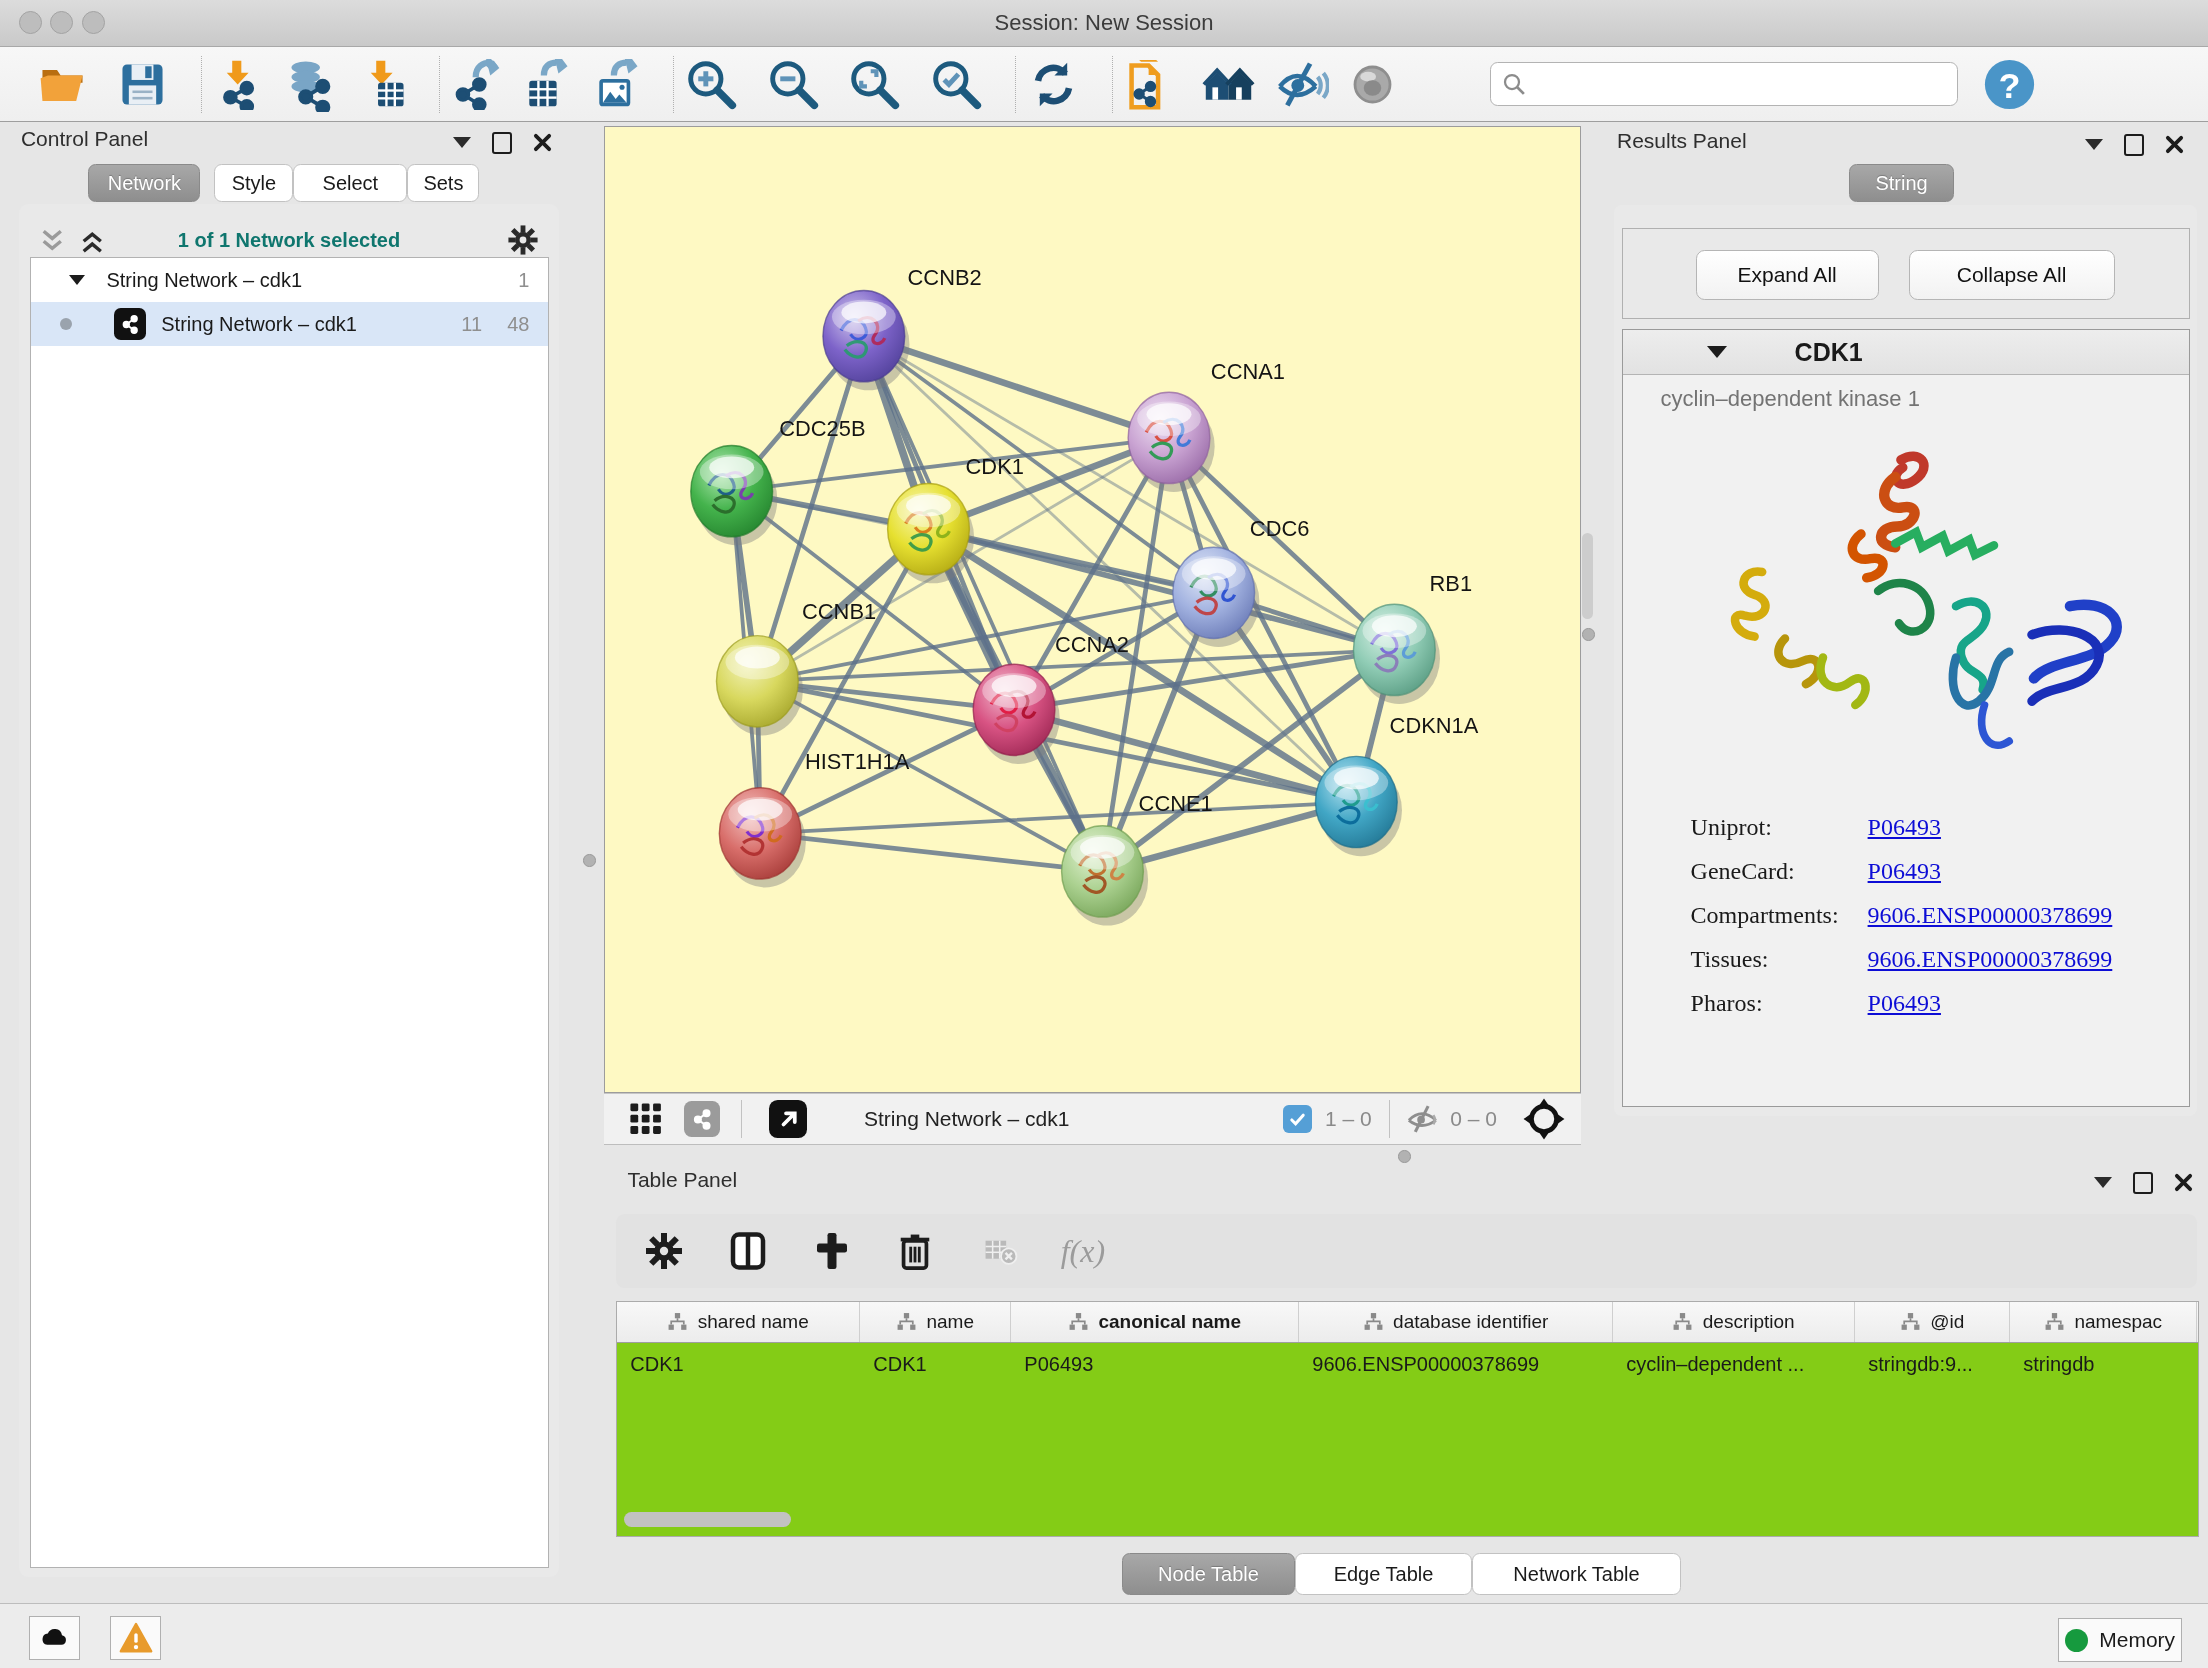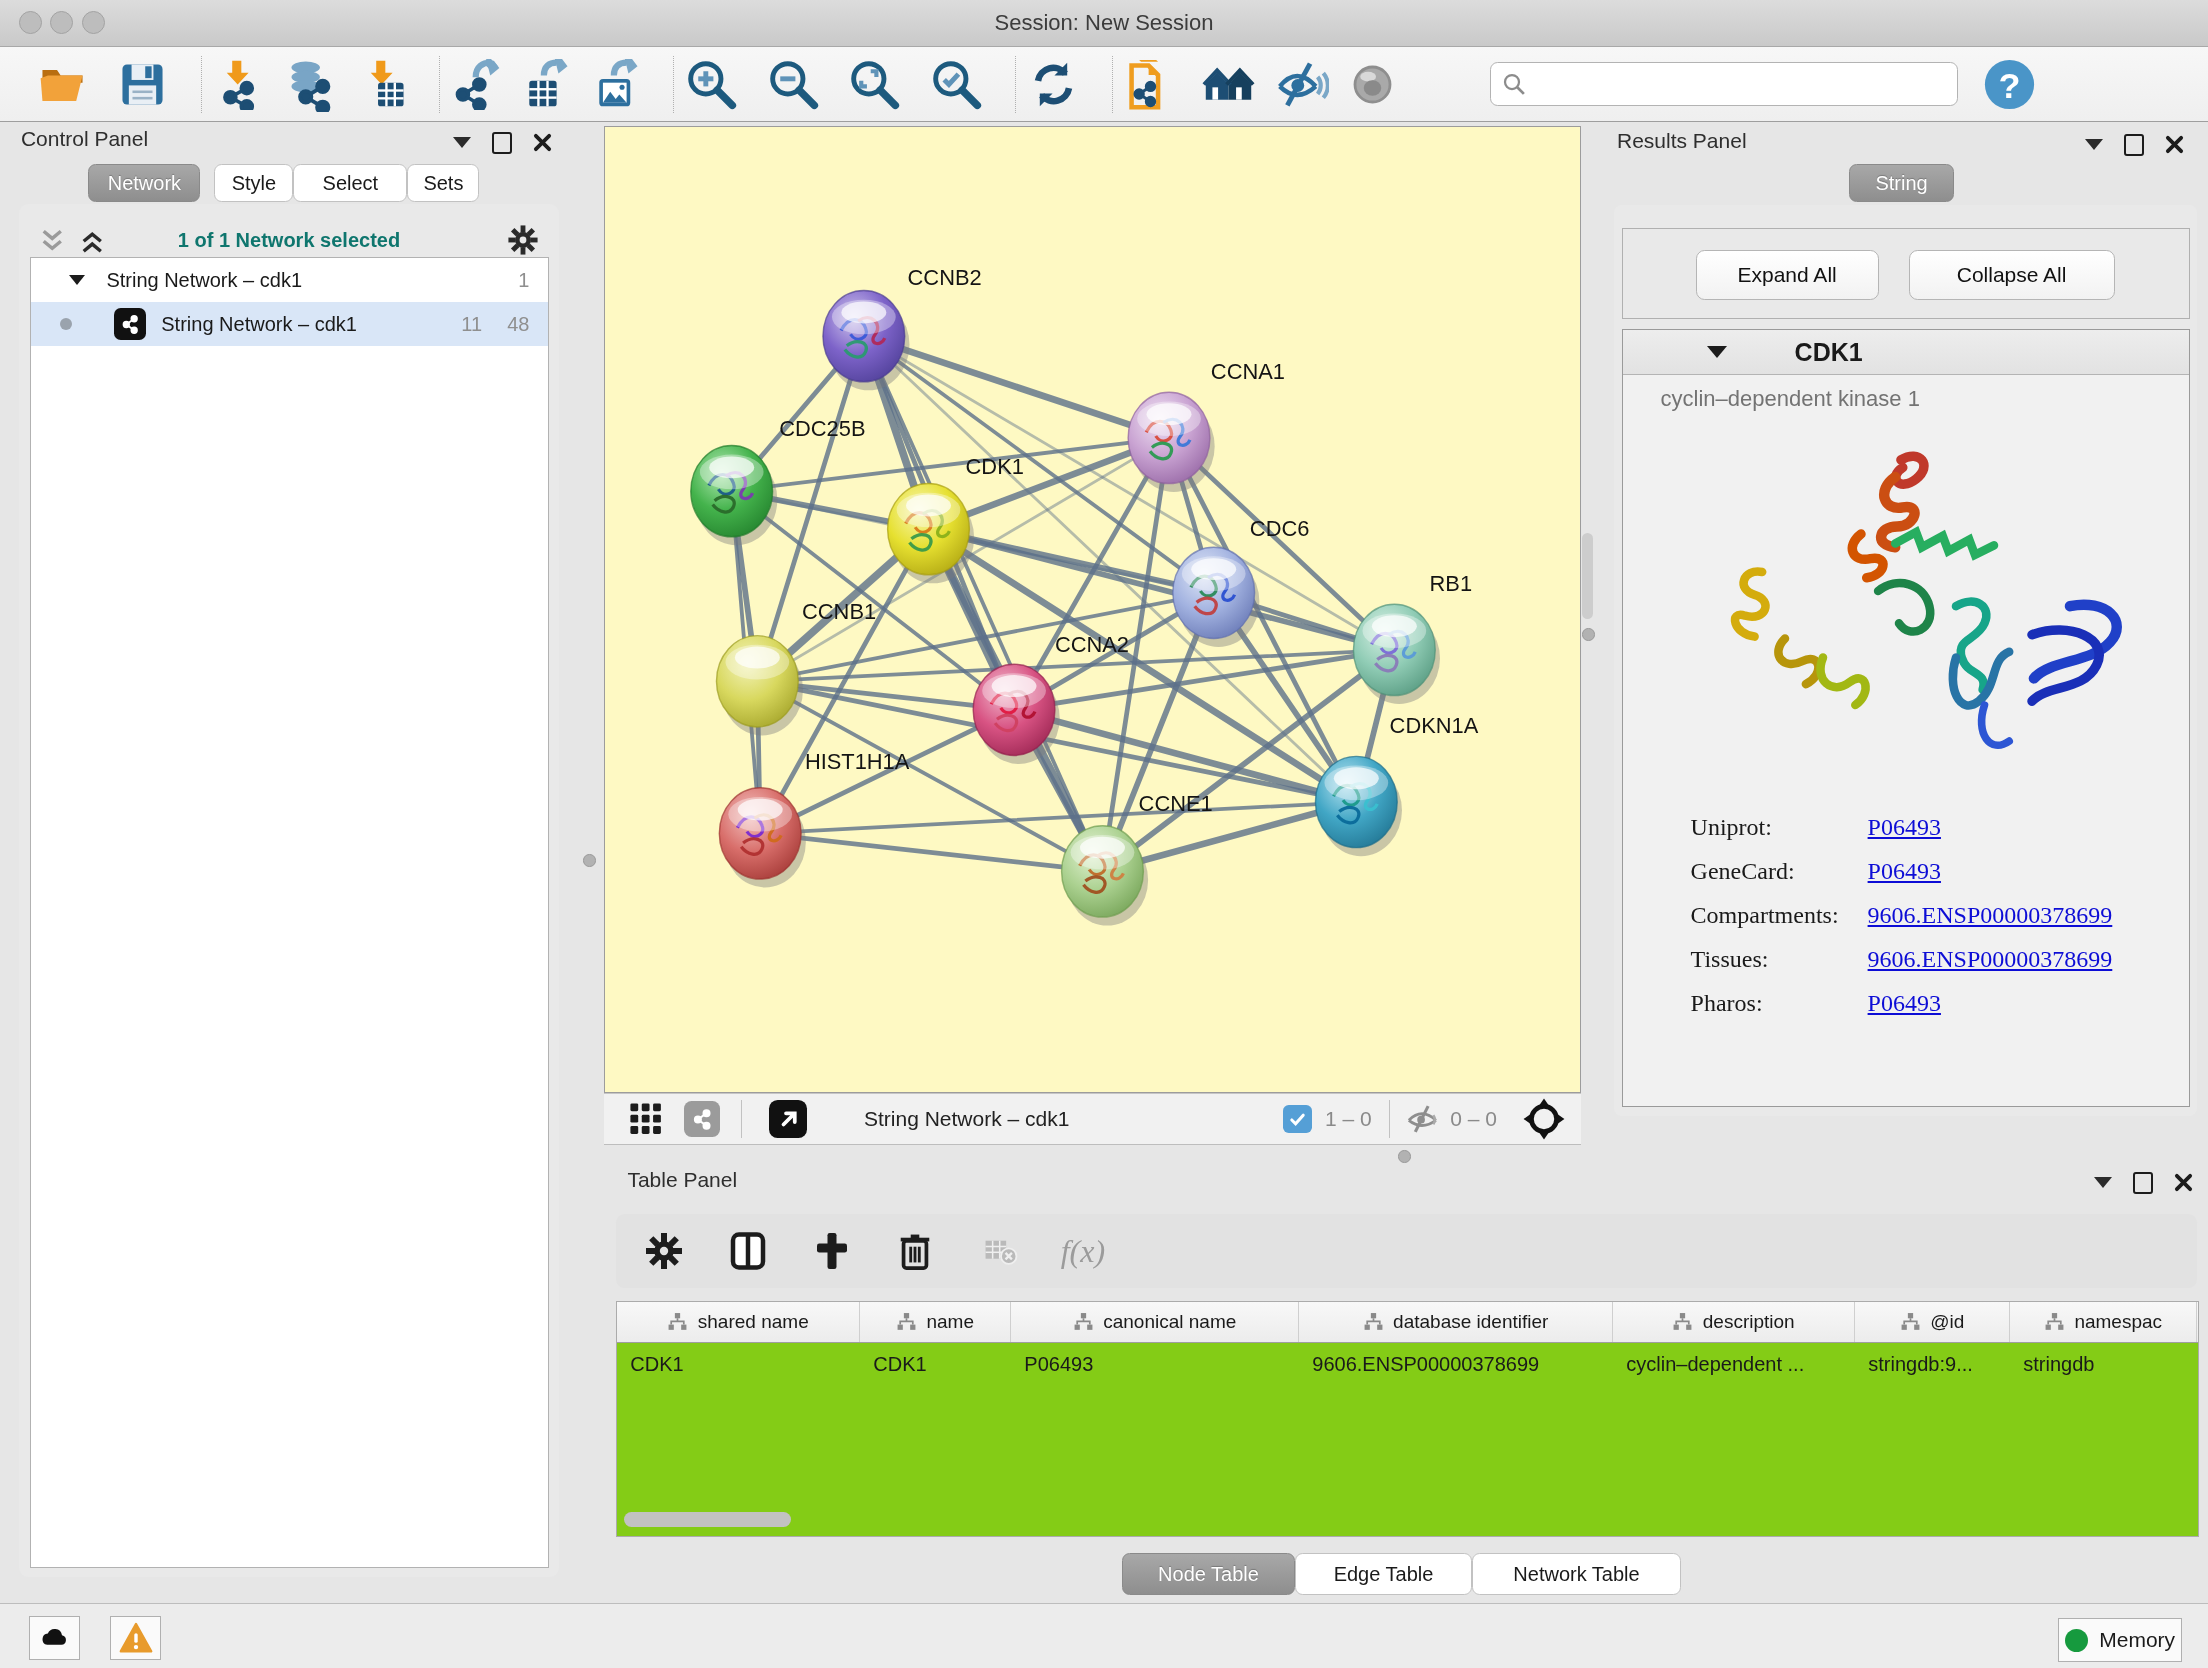--- a/index.html
+++ b/index.html
@@ -818,21 +818,21 @@
         <svg width="21" height="21" viewBox="0 0 20 20">
           <g fill="#8a8a8a">
             <rect x="7.5" y="1" width="5" height="5"></rect>
             <rect x="1.5" y="12" width="5" height="5"></rect>
             <rect x="13.5" y="12" width="5" height="5"></rect>
           </g>
           <path d="M10 6v3M4 12V9h12v3" fill="none" stroke="#8a8a8a" stroke-width="1.6"></path>
         </svg>
         <span>name</span>
       </div>
-      <div class="th" style="width: 288px;">
+      <div class="th" style="width: 288px; font-weight: bold;">
         <svg width="21" height="21" viewBox="0 0 20 20">
           <g fill="#8a8a8a">
             <rect x="7.5" y="1" width="5" height="5"></rect>
             <rect x="1.5" y="12" width="5" height="5"></rect>
             <rect x="13.5" y="12" width="5" height="5"></rect>
           </g>
           <path d="M10 6v3M4 12V9h12v3" fill="none" stroke="#8a8a8a" stroke-width="1.6"></path>
         </svg>
         <span>canonical name</span>
       </div>

